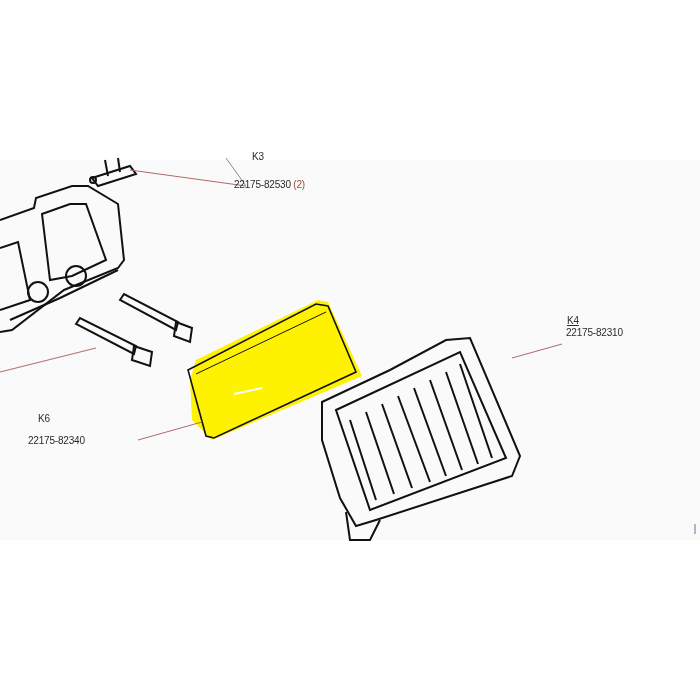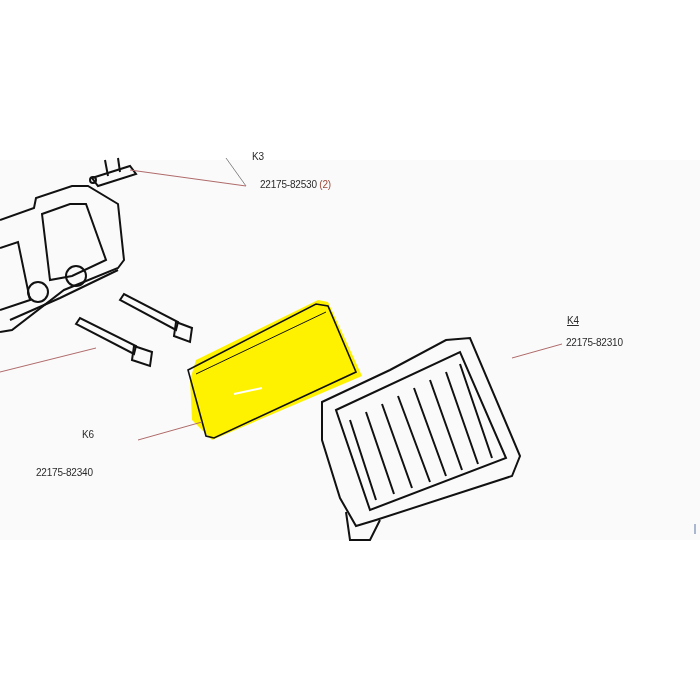--- a/index.html
+++ b/index.html
@@ -56,24 +56,24 @@
   <g stroke="#b06a6a" stroke-width="1" fill="none">
     <path d="M130 170 L246 186"></path>
     <path d="M226 158 L246 186" stroke="#888"></path>
     <path d="M512 358 L562 344"></path>
     <path d="M138 440 L202 422"></path>
     <path d="M0 372 L96 348"></path>
   </g>
 </svg>
 
 <div class="label" style="left:252px; top:148px; height:14px; overflow:hidden;">K3</div>
-<div class="label" style="left:260px; top:176px;text-align:right;">
+<div class="label" style="left:234px; top:176px;text-align:right;">
   <span>22175-82530</span>
   <span class="qty">(2)</span>
 </div>
 
 <div class="label" style="left:567px; top:312px;text-decoration:underline;">K4</div>
-<div class="label" style="left:566px; top:334px;">22175-82310</div>
+<div class="label" style="left:566px; top:324px;">22175-82310</div>
 
-<div class="label" style="left:38px; top:426px;margin-left:44px;">K6</div>
-<div class="label" style="left:36px; top:432px;margin-top:32px;">22175-82340</div>
+<div class="label" style="left:38px; top:410px;">K6</div>
+<div class="label" style="left:28px; top:432px;">22175-82340</div>
 
 <div class="edge-mark"></div>
 
 </body></html>

